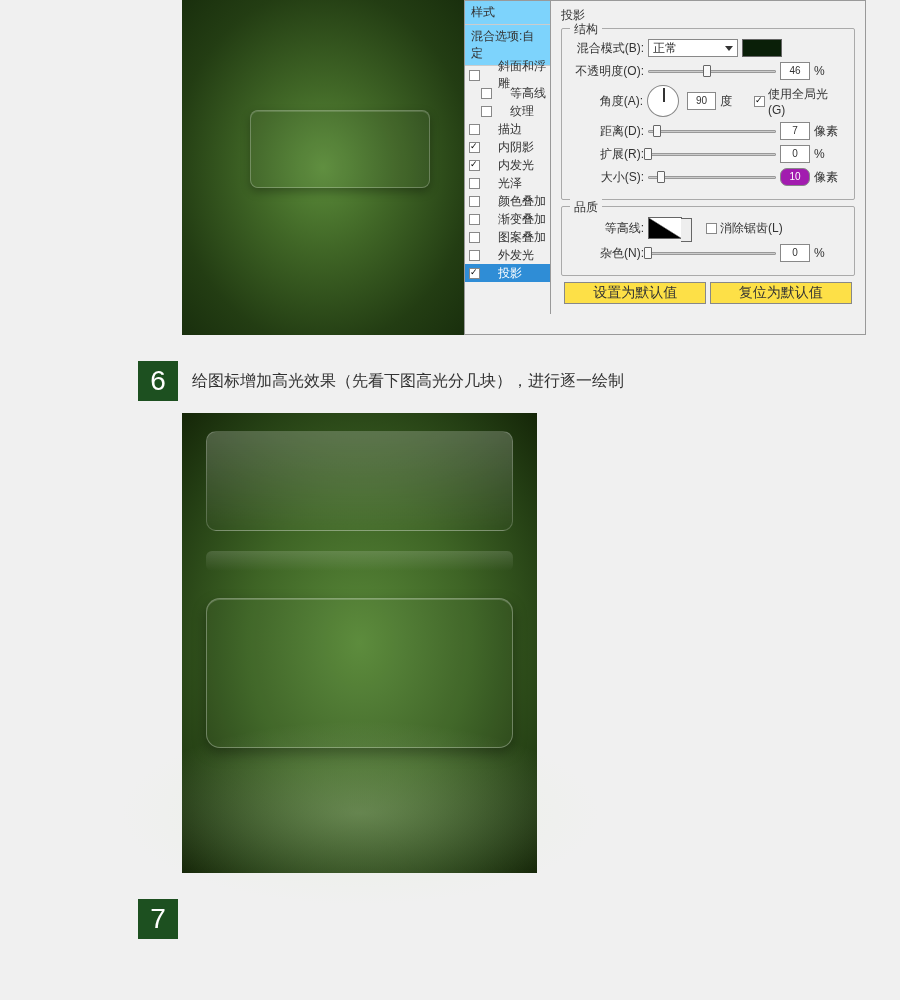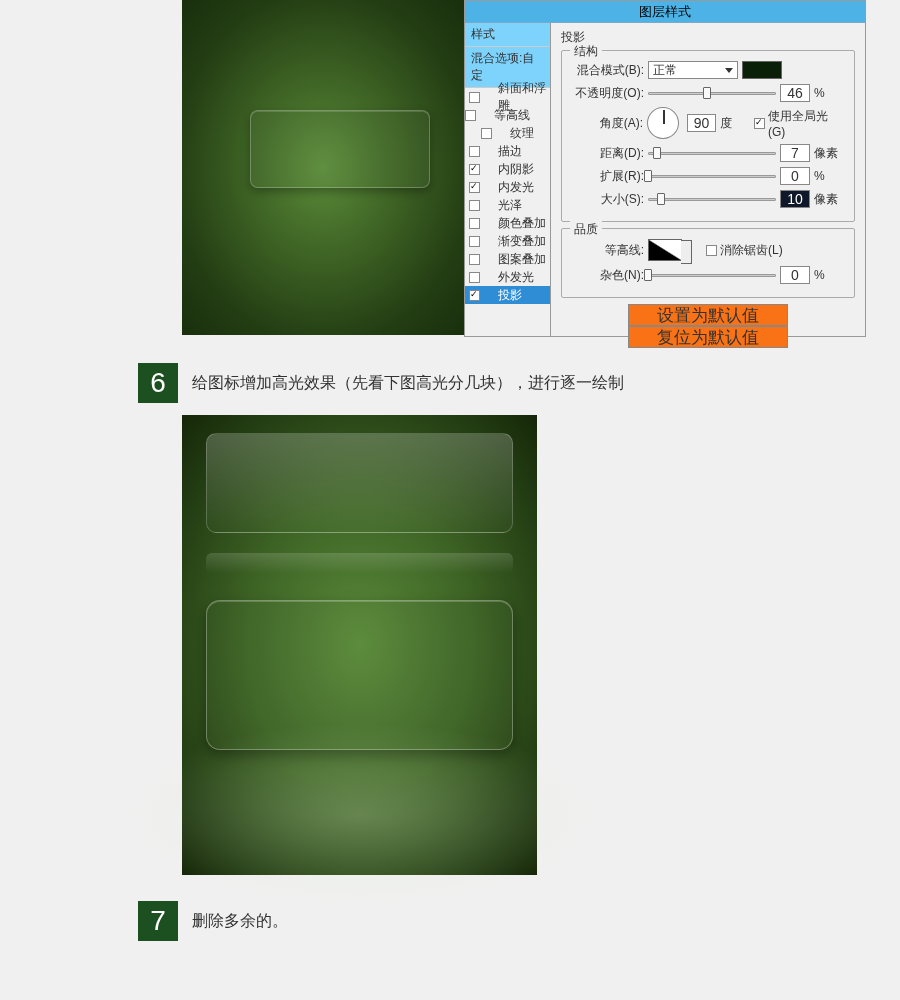--- a/index.html
+++ b/index.html
@@ -172,25 +172,25 @@
     background: #f9f9f9;
     border: 1px solid #666;
     border-radius: 1px;
     transform: translateX(-50%);
   }
   .numbox {
     width: 30px;
     height: 18px;
     border: 1px solid #888;
     background: #fff;
-    font-size: 14px;
+    font-size: 10px;
     text-align: center;
     line-height: 16px;
   }
-  .numbox.hl { background: #0f172a; color: #fff; }
+  .numbox.hl { background: #a21caf; color: #fff; border-radius: 7px; }
   .unit { width: 30px; font-size: 12px; }
   .angle-dial {
     width: 32px;
     height: 32px;
     border: 1px solid #888;
     border-radius: 50%;
     background: #fff;
     position: relative;
     margin-right: 4px;
   }
@@ -225,23 +225,23 @@
     top: 0;
     width: 10px;
     height: 22px;
     border: 1px solid #666;
     border-left: none;
     background: #eee;
   }
 
   .btn {
     border: 1px solid #888;
-    background: #f97316;
+    background: #fde047;
     padding: 2px 28px;
-    font-size: 17px;
+    font-size: 14px;
     height: 22px;
     display: inline-flex;
     align-items: center;
   }
 
   
   .step-row {
     display: flex;
     align-items: flex-start;
     gap: 14px;
@@ -319,31 +319,30 @@
 </head>
 <body>
 
 <div class="page">
 
   <div class="top-row">
     <div class="green-preview">
       <div class="green-rect"></div>
     </div>
     <div class="ps-dialog">
-      <div class="dlg-title">图层样式</div>
       <div class="dlg-body">
         <div class="style-list">
           <div class="style-head">样式</div>
           <div class="style-head">混合选项:自定</div>
           <div id="style-items">
               <div class="style-item">
                 <span class="style-cb"></span>
                 <span>斜面和浮雕</span>
               </div>
-              <div class="style-item" style="padding-left: 0;">
+              <div class="style-item" style="padding-left: 16px;">
                 <span class="style-cb"></span>
                 <span>等高线</span>
               </div>
               <div class="style-item" style=" justify-content: center;">
                 <span class="style-cb"></span>
                 <span>纹理</span>
               </div>
               <div class="style-item">
                 <span class="style-cb"></span>
                 <span>描边</span>
@@ -487,17 +486,16 @@
   <div class="big-green">
     <div class="gloss-top"></div>
     <div class="gloss-mid"></div>
     <div class="gloss-card"></div>
     <div class="bloom"></div>
   </div>
 
   <div class="step-row">
     <div class="step-num">7</div>
     <div class="step-text">
-      <div>删除多余的。</div>
     </div>
   </div>
 
 </div>
 
 </body></html>

